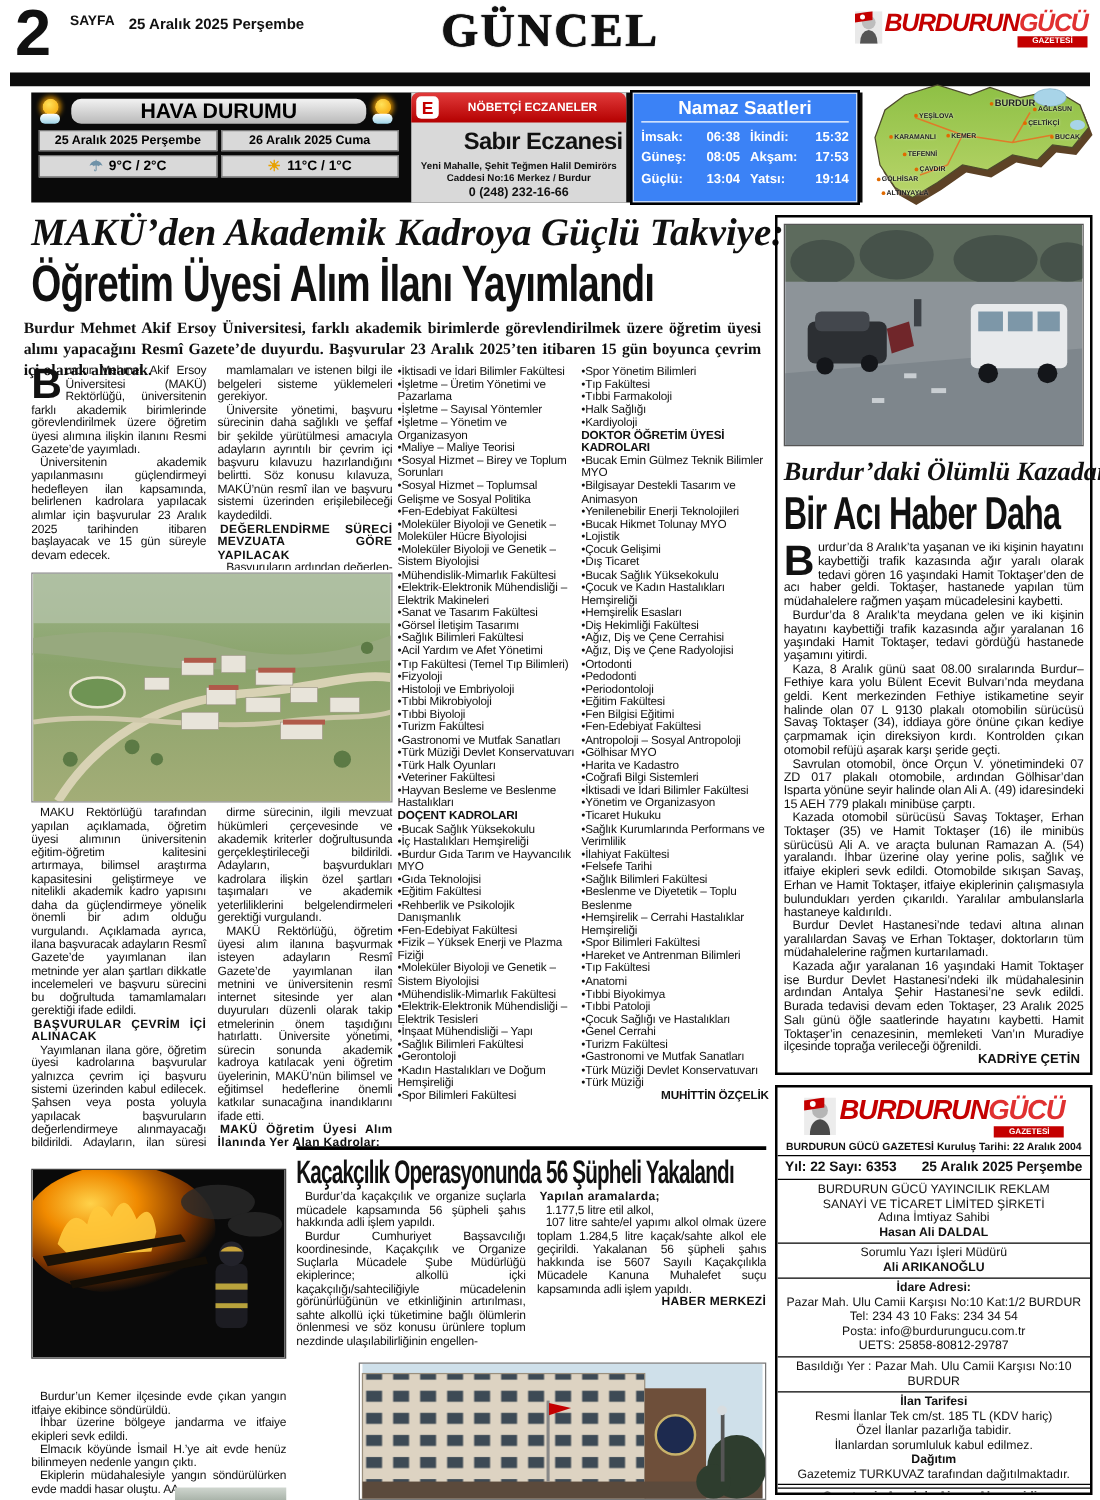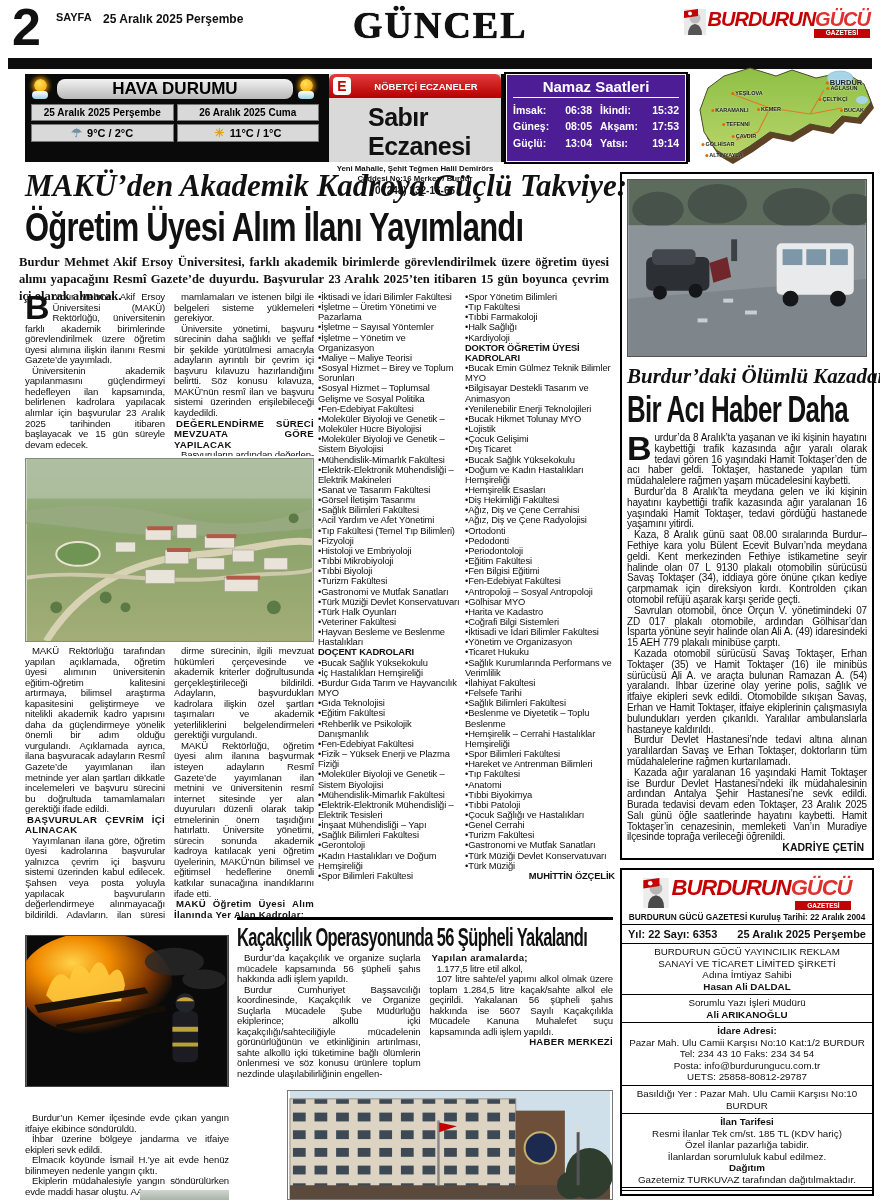--- a/index.html
+++ b/index.html
@@ -43,35 +43,35 @@
   .wicon{font-size:12px;line-height:1;}
   .wicon.rain{color:#6f92a8;}
   .wicon.suncloud{color:#e8a200;}
 
   .phbox{width:172px;margin-left:4px;background:#d9d9d9;display:flex;flex-direction:column;}
   .phhead{background:linear-gradient(#e23b3b,#b40000);display:flex;align-items:center;gap:4px;
           padding:3px 4px;border-radius:6px 6px 0 0;}
   .elogo{width:18px;height:18px;background:#fff;border-radius:4px;color:#c40000;font-weight:bold;
          font-size:14px;text-align:center;line-height:18px;flex:0 0 18px;}
   .phlabel{color:#fff;font-weight:bold;font-size:9.5px;flex:1;text-align:center;}
-  .phname{font-size:25px;font-weight:bold;text-align:left;margin-top:5px;letter-spacing:-0.5px;margin-left:39px;}
+  .phname{font-size:19px;font-weight:bold;text-align:center;margin-top:5px;letter-spacing:-0.5px;margin-left:39px;}
   .phaddr{font-size:7.8px;font-weight:bold;text-align:center;padding:3px 4px 0;line-height:1.25;}
   .phtel{font-size:10px;font-weight:bold;text-align:center;margin-top:2px;}
 
-  .nbox{width:180px;margin-left:5px;background:#4c1d95;border:1px solid #f5f5f5;outline:2px solid #000;
+  .nbox{width:180px;margin-left:5px;background:#3b82f6;border:1px solid #f5f5f5;outline:2px solid #000;
         color:#fff;padding:3px 6px;}
   .ntitle{text-align:center;font-size:15px;font-weight:bold;border-bottom:1px solid #fff;padding-bottom:2px;}
   .ngrid{display:grid;grid-template-columns:1fr 1fr;column-gap:8px;margin-top:4px;}
   .nrow{display:flex;justify-content:space-between;font-size:10.5px;font-weight:bold;line-height:1.55;}
 
   .map{position:absolute;left:692px;top:62px;width:183px;height:102px;}
   .map svg{position:absolute;left:0;top:0;}
   .town{position:absolute;font-size:5.5px;font-weight:bold;color:#222;transform:translate(-50%,-50%);
         white-space:nowrap;text-shadow:0 0 2px rgba(255,255,255,.8);}
-  .town.major{font-size:7.5px;margin-left:34px;}
+  .town.major{font-size:7.5px;}
   .town:before{content:"";display:inline-block;width:3px;height:3px;border-radius:50%;background:#e06a00;
                margin-right:1px;vertical-align:middle;}
 
   
   .kicker{position:absolute;left:25px;top:168px;width:592px;font-family:"Liberation Serif",serif;
           font-style:italic;font-weight:bold;font-size:31px;white-space:nowrap;letter-spacing:0px;}
   .mainhead{position:absolute;left:25px;top:204px;width:592px;height:50px;overflow:visible;}
   .mainhead span{display:inline-block;font-size:41px;font-weight:bold;letter-spacing:-1px;white-space:nowrap;
                  transform:scaleX(0.755);transform-origin:0 0;}
   .lede{position:absolute;left:19px;top:254px;width:590px;font-family:"Liberation Serif",serif;
@@ -386,21 +386,21 @@
       <p data-name="paragraph">•Kardiyoloji</p>
       <p data-name="paragraph" class="b">DOKTOR ÖĞRETİM ÜYESİ KADROLARI</p>
       <p data-name="paragraph">•Bucak Emin Gülmez Teknik Bilimler MYO</p>
       <p data-name="paragraph">•Bilgisayar Destekli Tasarım ve Animasyon</p>
       <p data-name="paragraph">•Yenilenebilir Enerji Teknolojileri</p>
       <p data-name="paragraph">•Bucak Hikmet Tolunay MYO</p>
       <p data-name="paragraph">•Lojistik</p>
       <p data-name="paragraph">•Çocuk Gelişimi</p>
       <p data-name="paragraph">•Dış Ticaret</p>
       <p data-name="paragraph">•Bucak Sağlık Yüksekokulu</p>
-      <p data-name="paragraph">•Doğum ve Kadın Hastalıkları Hemşireliği</p>
+      <p data-name="paragraph">•Çocuk ve Kadın Hastalıkları Hemşireliği</p>
       <p data-name="paragraph">•Hemşirelik Esasları</p>
       <p data-name="paragraph">•Diş Hekimliği Fakültesi</p>
       <p data-name="paragraph">•Ağız, Diş ve Çene Cerrahisi</p>
       <p data-name="paragraph">•Ağız, Diş ve Çene Radyolojisi</p>
       <p data-name="paragraph">•Ortodonti</p>
       <p data-name="paragraph">•Pedodonti</p>
       <p data-name="paragraph">•Periodontoloji</p>
       <p data-name="paragraph">•Eğitim Fakültesi</p>
       <p data-name="paragraph">•Fen Bilgisi Eğitimi</p>
       <p data-name="paragraph">•Fen-Edebiyat Fakültesi</p>

